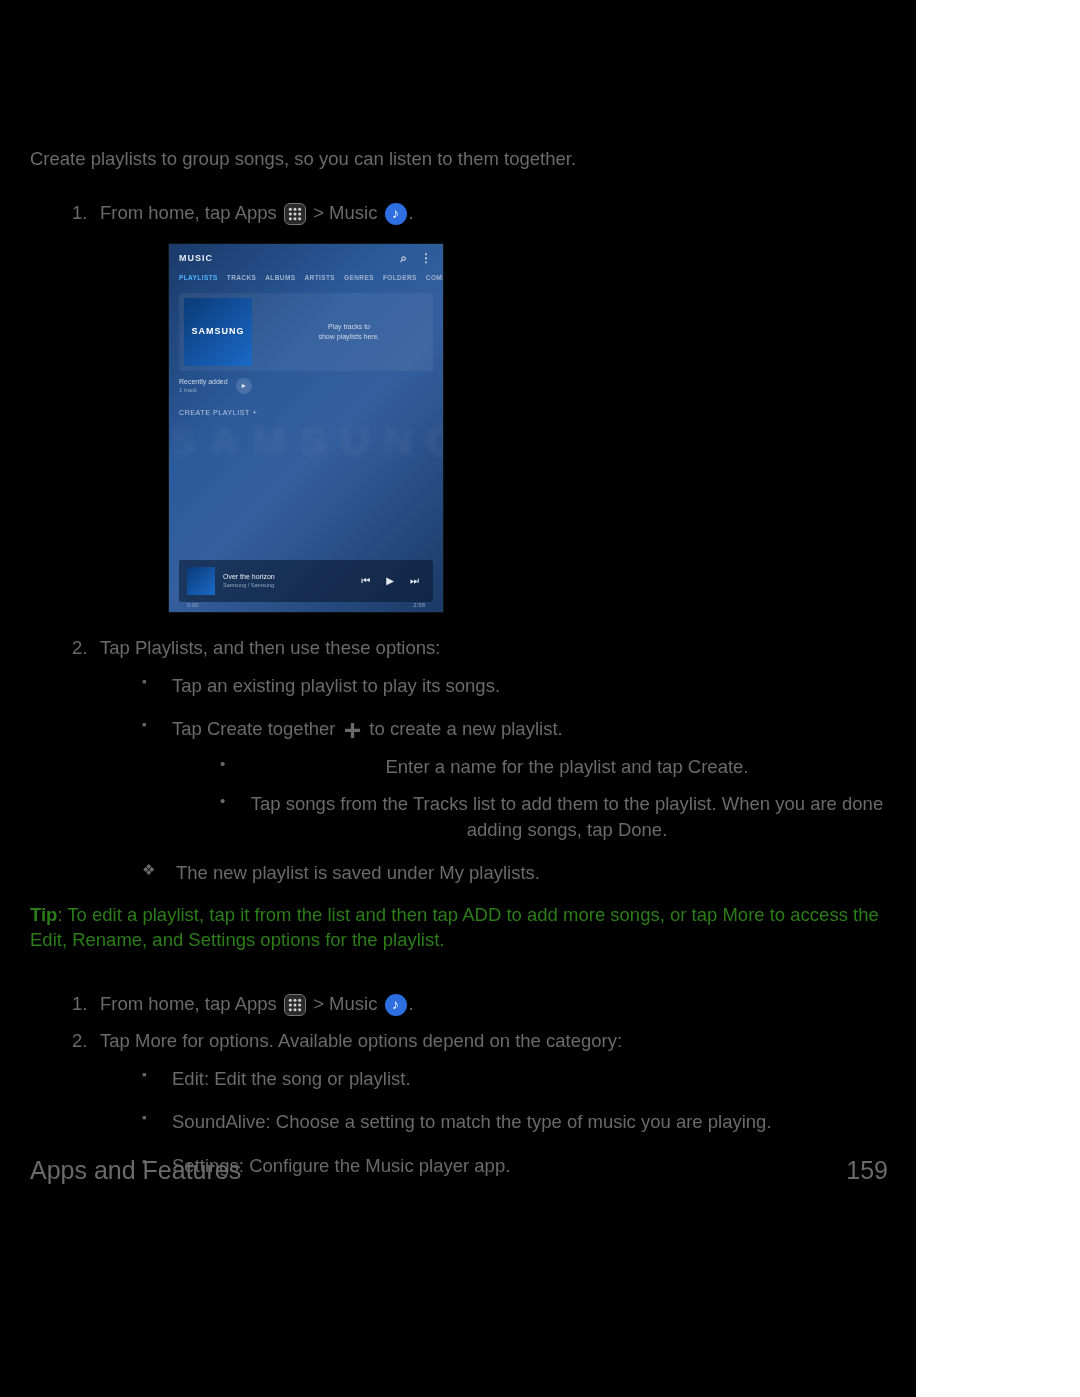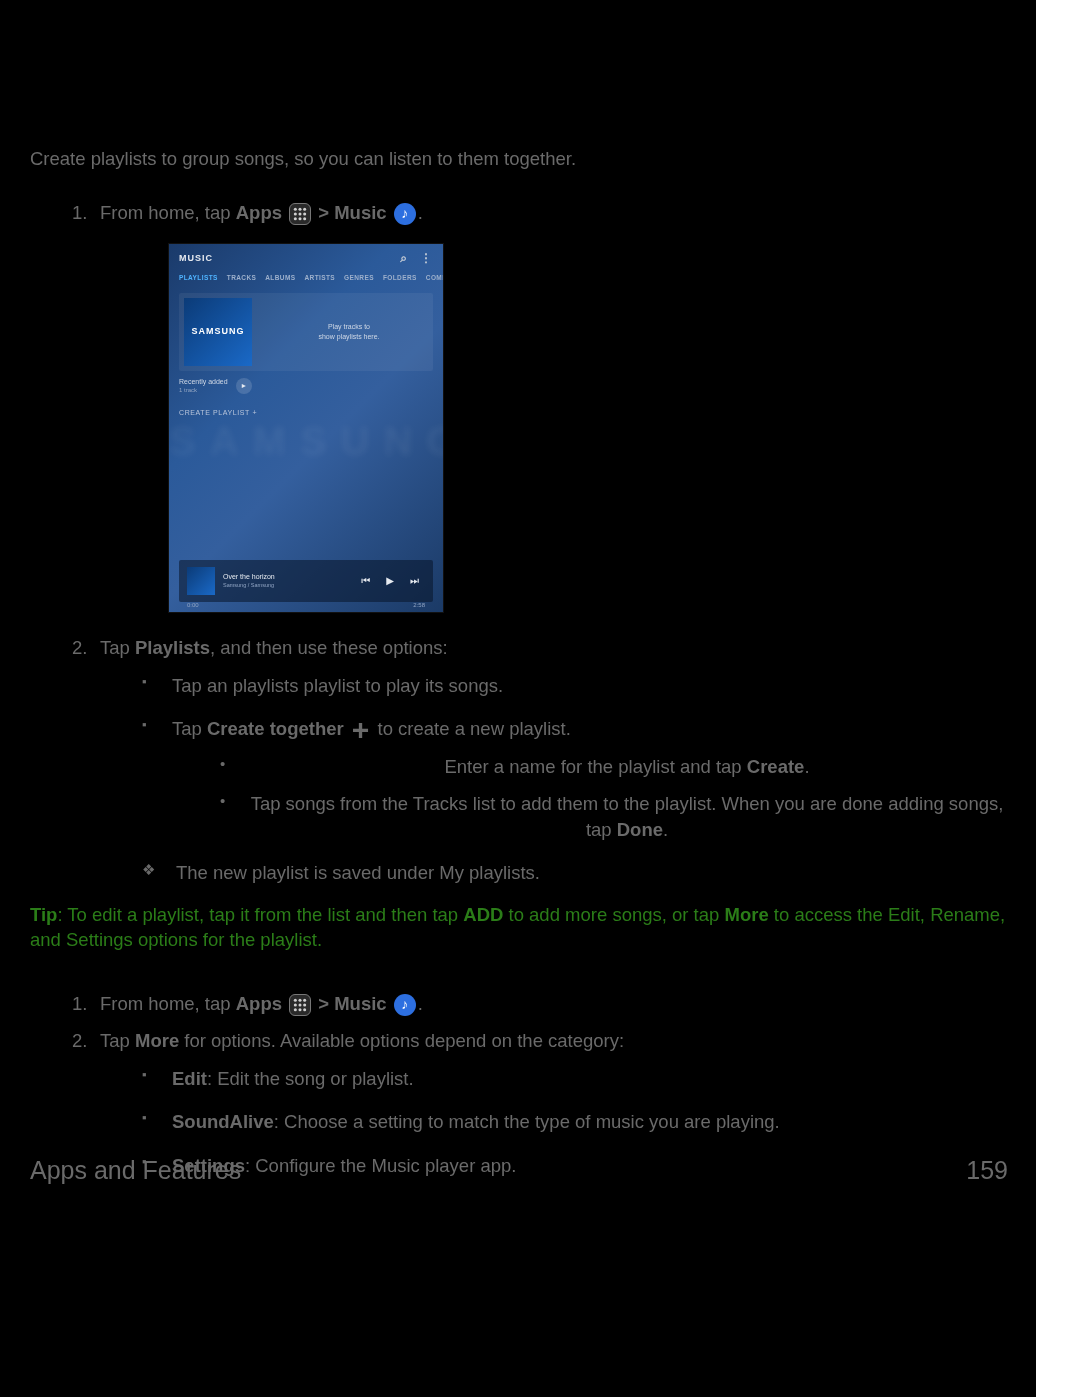--- a/index.html
+++ b/index.html
@@ -8,38 +8,38 @@
     font-family: Arial, Helvetica, sans-serif;
     width: 1080px;
     margin: 0 auto;
     color: #6a6a6a;
     font-size: 18.5px;
     line-height: 1.38;
   }
   .page {
     background: #000;
     padding: 18px 0 0 0;
-    width: 1036px;
+    width: 916px;
     min-height: 1397px;
     position: relative;
   }
   .content { padding: 128px 30px 0 30px; }
   .intro { color: #6a6a6a; margin-bottom: 28px; }
   ol.steps { list-style: none; margin-left: 42px; }
   ol.steps > li { position: relative; padding-left: 28px; margin-bottom: 12px; color: #6a6a6a; }
   ol.steps > li .num { position: absolute; left: 0; top: 0; }
   ul.sq { list-style: none; margin-left: 42px; }
   ul.sq > li { position: relative; padding-left: 30px; margin: 12px 0 18px 0; color: #6a6a6a; }
   ul.sq > li::before { content: "▪"; position: absolute; left: 0; top: 0; color: #6a6a6a; font-size: 13px; }
   ul.dot { list-style: none; margin-left: 48px; text-align: center; }
   ul.dot > li { position: relative; padding-left: 28px; margin: 12px 0; color: #6a6a6a; }
   ul.dot > li::before { content: "•"; position: absolute; left: 0; top: 0; color: #6a6a6a; font-size: 15px; }
   .diamond-line { position: relative; margin: 14px 0 16px 112px; padding-left: 34px; color: #6a6a6a; }
   .diamond-line::before { content: "❖"; position: absolute; left: 0; top: 0; color: #6a6a6a; font-size: 15px; }
-  b { font-weight: bold; color: #6a6a6a; }
+  b { font-weight: normal; color: #6a6a6a; }
   .tip { color: #2b7d18; margin: 5px 0 28px 0; }
   .tip b.label { color: #2b7d18; font-weight: bold; }
   .tip b { color: #2b7d18; }
   .sec2 { margin-top: 38px; }
 
   
   .icon-apps {
     display: inline-flex; align-items: center; justify-content: center;
     width: 22px; height: 22px; background: #2a2a2a; border: 1px solid #777; border-radius: 6px;
     vertical-align: middle; margin: 0 2px;
@@ -167,21 +167,21 @@
               <span>2:58</span>
             </div>
           </div>
         </div>
       </li>
 
       <li>
         <span class="num">2.</span>
         <span>Tap </span><b>Playlists</b><span>, and then use these options:</span>
         <ul class="sq">
-          <li>Tap an playlists playlist to play its songs.</li>
+          <li>Tap an existing playlist to play its songs.</li>
           <li>
             <span>Tap </span><b>Create together</b>
             <span class="plus-icon">+</span><span> to create a new playlist.</span>
             <ul class="dot">
               <li>
                 <span>Enter a name for the playlist and tap </span><b>Create</b><span>.</span>
               </li>
               <li>
                 <span>Tap songs from the Tracks list to add them to the playlist. When you are done adding songs, tap </span><b>Done</b><span>.</span>
               </li>

